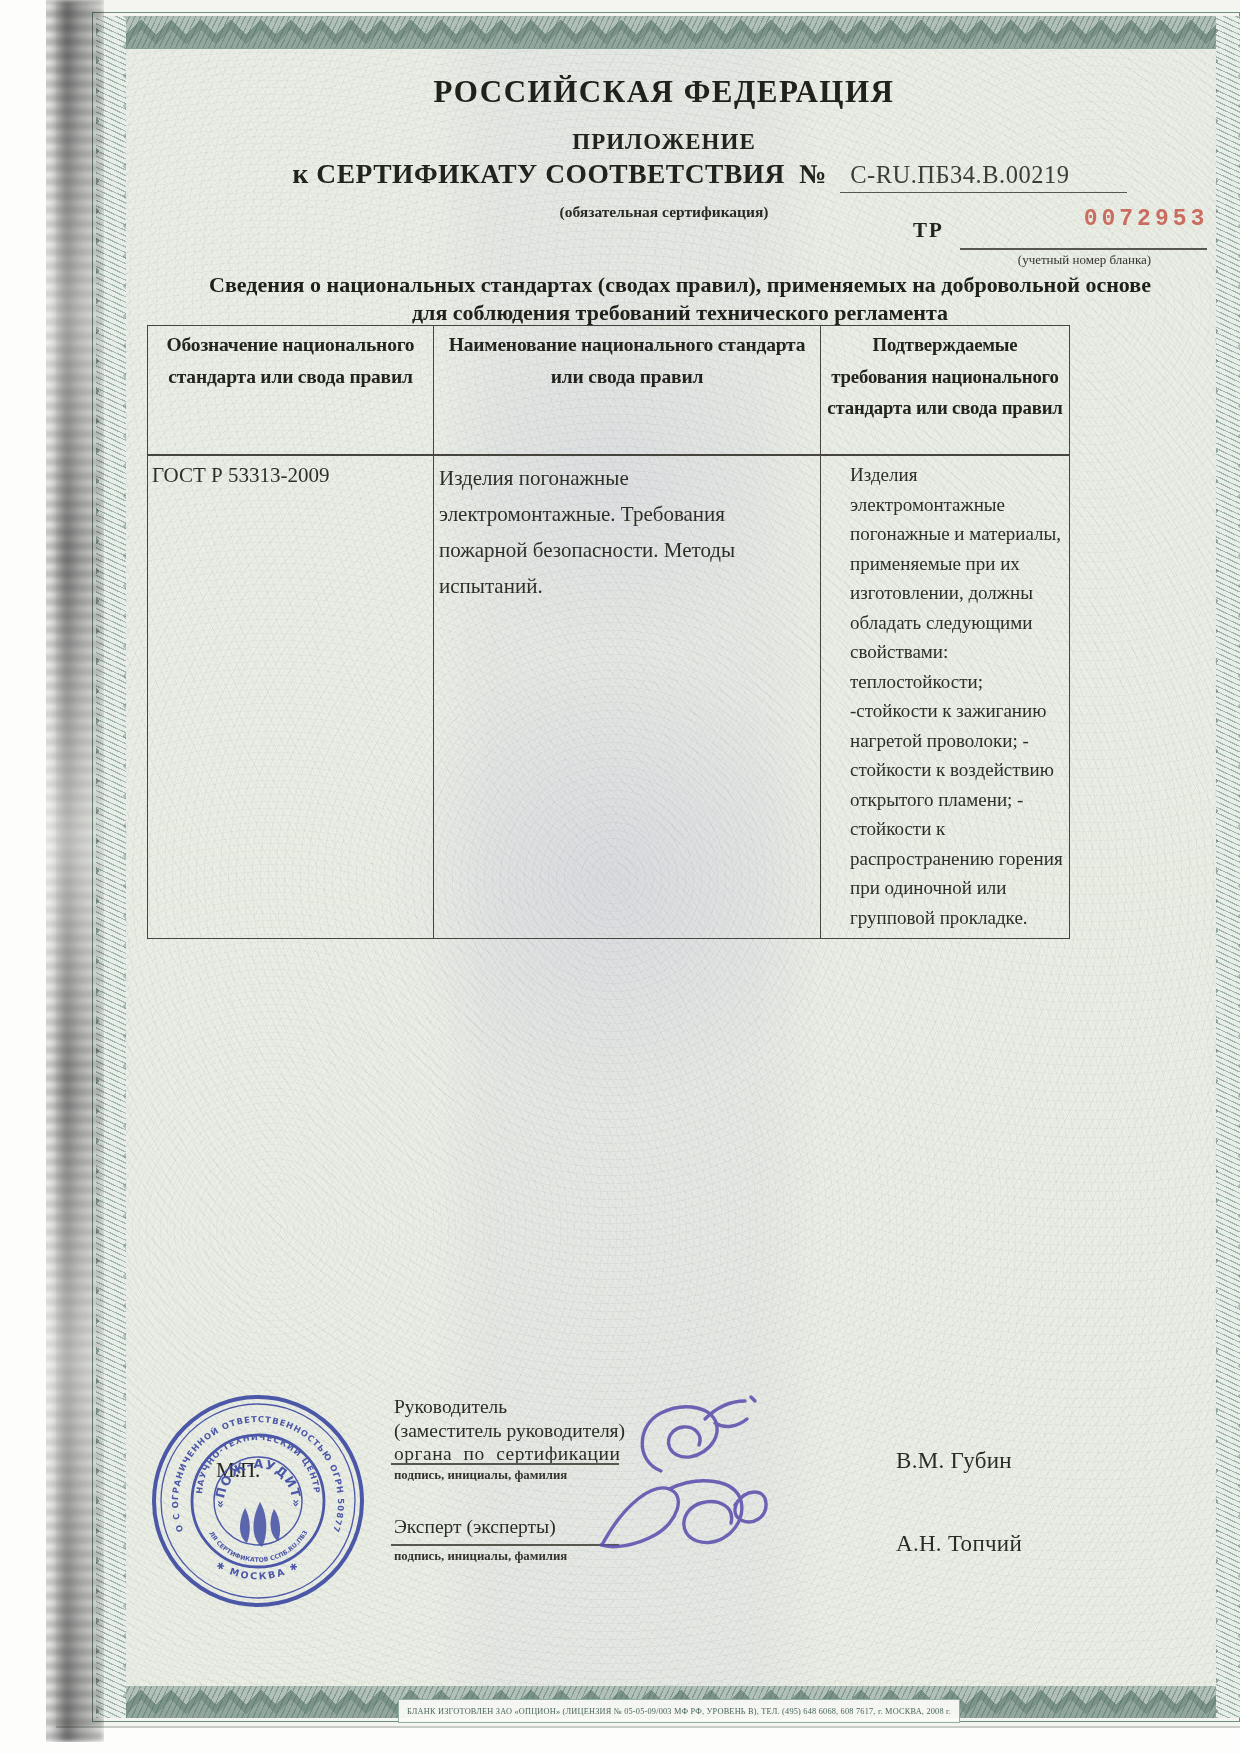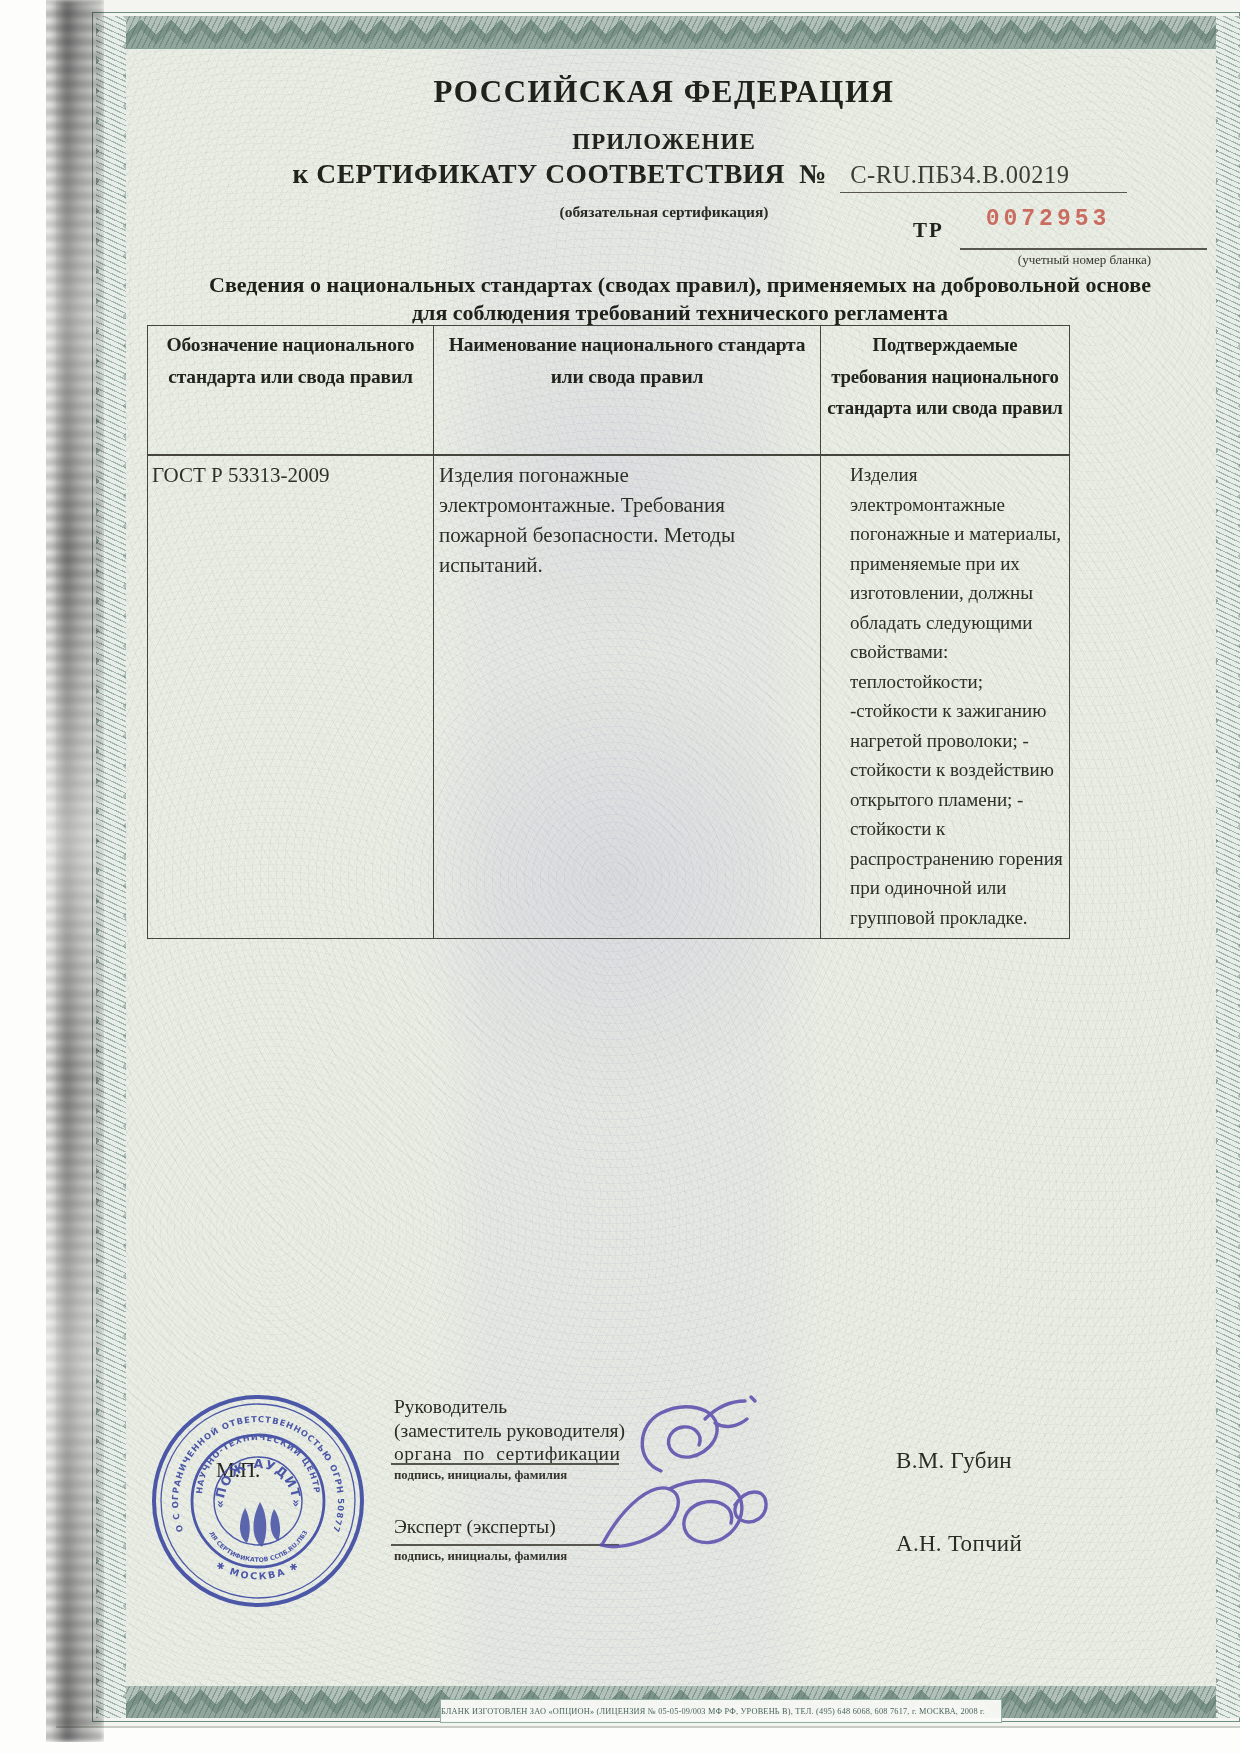--- a/index.html
+++ b/index.html
@@ -55,59 +55,59 @@
   
   .ctr{left:88px;right:0;text-align:center;z-index:3;}
   .country{top:74px;font-size:31px;font-weight:bold;letter-spacing:1.5px;color:#21211c;}
   .doctype{top:129px;font-size:23px;font-weight:bold;letter-spacing:1px;color:#23231e;}
   .certline{top:158px;left:180px;right:0;display:flex;justify-content:center;align-items:baseline;gap:14px;z-index:3;}
   .certline .pfx{font-size:27.5px;font-weight:bold;letter-spacing:.5px;color:#23231e;}
   .certline .nosign{font-size:27px;font-weight:bold;color:#23231e;}
   .certline .cnum{font-size:24.5px;color:#3c3c36;border-bottom:1.5px solid #56564e;padding:0 58px 3px 10px;letter-spacing:.5px;}
   .mandnote{top:203px;font-size:15.5px;font-weight:bold;color:#2a2a24;}
   .trlabel{left:913px;top:218px;font-size:21px;font-weight:bold;letter-spacing:2px;z-index:3;color:#23231e;}
-  .blanknum{left:968px;top:206px;width:160px;text-align:center;z-index:3;
+  .blanknum{left:1066px;top:206px;width:160px;text-align:center;z-index:3;
     font-family:"Liberation Mono", monospace;font-weight:bold;font-size:23px;
     letter-spacing:4px;color:#c85f52;opacity:.9;}
   .trline{left:960px;top:248px;width:247px;height:1.5px;background:#57574f;z-index:3;}
   .blanknote{left:962px;top:252px;width:245px;text-align:center;font-size:13px;color:#33332c;z-index:3;}
   .intro{left:200px;right:80px;top:271px;text-align:center;font-size:22px;line-height:27.5px;
          font-weight:bold;color:#20201b;z-index:3;}
   
   .table{left:147px;top:325px;width:921px;z-index:3;display:grid;
          grid-template-columns:286px 387px 1fr;grid-template-rows:130px auto;
          border:1.8px solid #45453d;}
   .cell{border-right:1.6px solid #45453d;}
   .cell:nth-child(3n){border-right:none;}
   .th{border-bottom:2.2px solid #45453d;font-weight:bold;font-size:19.5px;line-height:31.5px;
       text-align:center;padding:3px 13px 0 13px;letter-spacing:-.2px;color:#23231e;}
   .th3{padding:3px 2px 0 2px;font-size:18.8px;}
   .td{min-height:357px;padding:4px 6px 6px 5px;vertical-align:top;color:#2e2e28;}
   .td1{font-size:21px;line-height:30px;padding-left:4px;}
-  .td2{font-size:21px;line-height:30px;padding-right:24px;}
+  .td2{font-size:21px;line-height:36px;padding-right:24px;}
   .td3{font-size:19px;line-height:29.5px;padding-right:4px;margin-left:24px;}
   
   .roleblock{left:394px;top:1395px;width:260px;font-size:19.5px;line-height:23.5px;z-index:3;color:#2c2c26;}
   .roleblock .l3{letter-spacing:.5px;word-spacing:6px;}
   .sigline{height:1.5px;background:#57574f;z-index:3;}
   .sl1{left:391px;top:1463px;width:228px;}
   .sl2{left:391px;top:1544px;width:228px;}
   .signote{font-size:12.8px;font-weight:bold;color:#33332c;z-index:3;}
   .sn1{left:394px;top:1468px;}
   .sn2{left:394px;top:1549px;}
   .expertrole{left:394px;top:1516px;font-size:19.5px;z-index:3;color:#2c2c26;}
   .pname{font-size:23px;color:#2b2b25;z-index:3;letter-spacing:.3px;}
   .pn1{left:896px;top:1448px;}
   .pn2{left:896px;top:1531px;}
   .mp{left:216px;top:1458px;font-size:21px;color:#26261f;z-index:3;}
   .stamp{left:147px;top:1390px;width:222px;height:222px;z-index:4;opacity:.92;}
   .handsig{left:565px;top:1383px;width:235px;height:210px;z-index:5;}
   
   .footbox{left:398px;top:1699px;width:560px;height:22px;z-index:3;background:rgba(251,251,247,.95);
-           border:1px solid #92afa4;display:flex;align-items:center;justify-content:flex-start;margin-left:42px;}
+           border:1px solid #92afa4;display:flex;align-items:center;justify-content:center;}
   .foottext{font-size:8.3px;letter-spacing:.2px;color:#47655c;white-space:nowrap;}
 </style>
 </head>
 <body>
 
 <div class="abs sheet"></div>
 <div class="abs paper"></div>
 <div class="abs frame-line"></div>
 <div class="abs band band-top"></div>
 <div class="abs band band-bottom"></div>

